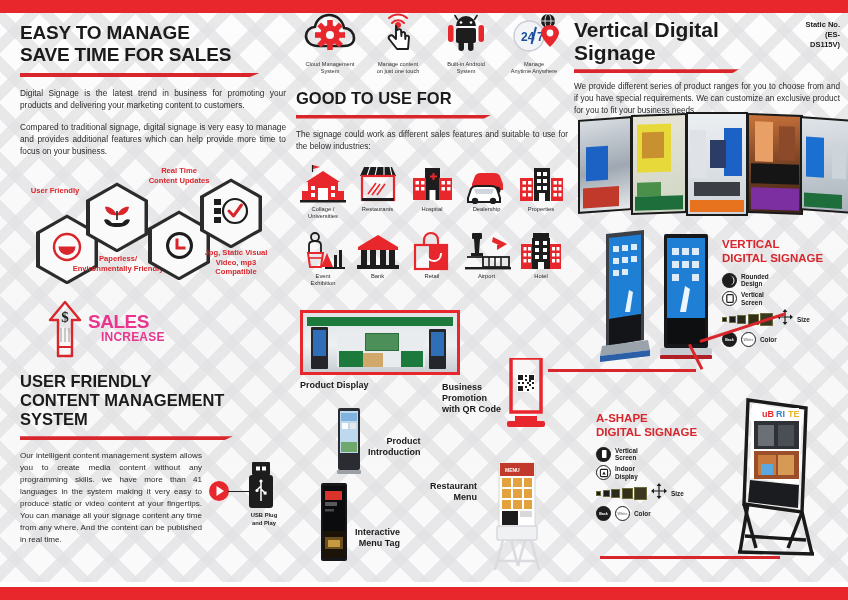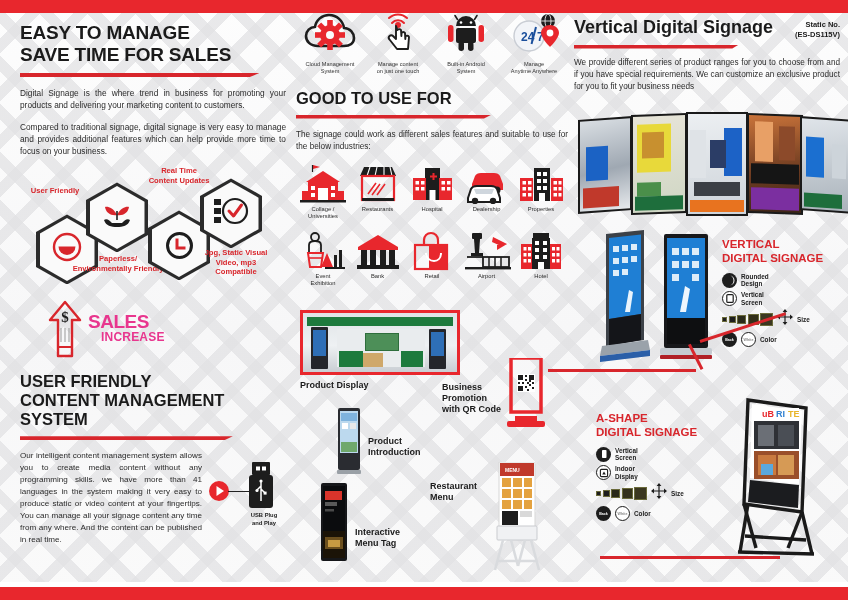--- a/index.html
+++ b/index.html
@@ -86,21 +86,21 @@
   .topicon .lab { font-size:5.6px; color:#333; line-height:1.3; margin-top:3px; }
 
   .indrow { display:flex; justify-content:space-between; margin-top:7px; padding:0 2px; }
   .ind { width:50px; text-align:center; }
   .ind .lab { font-size:5.8px; color:#2b2b2b; line-height:1.25; margin-top:2px; }
   .ind .gbox { height:42px; display:flex; align-items:flex-end; justify-content:center; }
 
   .photo {
     border:3px solid #e8272d; overflow:hidden; position:relative;
   }
-  .cap { font-size:9px; font-weight:bold; color:#1b1b1b; line-height:1.2; }
+  .cap { font-size:9px; font-weight:bold; color:#1b1b1b; line-height:1.2;text-align:right; }
 
   
   .modelno { font-size:7.5px;font-weight:bold;color:#1b1b1b;text-align:right;line-height:1.3; }
   .spec-title { font-size:11.5px;font-weight:bold;color:#d8262c;line-height:1.2; }
   .specrow { display:flex; align-items:center; gap:4px; margin-top:3px; }
   .spec-lab { font-size:6.4px; font-weight:bold; color:#222; line-height:1.2; }
   .badge { width:15px;height:15px;border-radius:50%;background:#1d1d1d; display:flex;align-items:center;justify-content:center;}
   .badge.outline { background:#fff; border:1.4px solid #1d1d1d; }
   .sizechips { display:flex; align-items:center; gap:1.5px; }
   .chip { background:#1d1d1d; border:0.8px solid #6a6a3a; }
@@ -115,21 +115,21 @@
   <div class="bar-top"></div>
   <div class="bar-bottom-inner"></div>
   <div class="bar-bottom"></div>
 
   <div class="col colL">
     <h1 class="head">
       <span>EASY TO MANAGE</span><br>
       <span>SAVE TIME FOR SALES</span>
     </h1>
     <div class="redrule short"></div>
-    <p class="body">Digital Signage is the where trend in business for promoting your products and delivering your marketing content to customers.</p>
+    <p class="body">Digital Signage is the latest trend in business for promoting your products and delivering your marketing content to customers.</p>
     <p class="body">Compared to traditional signage, digital signage is very easy to manage and provides additional features which can help provide more time to focus on your business.</p>
 
     <div class="hexrow">
       <div class="hexlabel" style="left:6px;top:20px;width:58px;">User
 Friendly</div>
       <div class="hex" style="left:16px;top:48px;">
         <div class="shape"></div>
         <div class="ic">
           <svg width="30" height="30" viewBox="0 0 30 30">
             <circle cx="15" cy="15" r="13" fill="none" stroke="#d8262c" stroke-width="2.4"></circle>
@@ -623,21 +623,21 @@
           <path d="M40 78 L33 104"></path>
         <path d="M13 99 L51 99"></path>
       </g>
     </svg>
   </div>
   <div class="cap" style="position:absolute;left:430px;top:481px;white-space:pre-line;">Restaurant
 Menu</div>
 
   <div class="col colR">
     <div style="display:flex;align-items:flex-start;justify-content:space-between;">
-      <h2 style="font-size:18px;font-weight:bold;color:#1b1b1b;line-height:1.1;">Vertical Digital Signage</h2>
+      <h2 style="font-size:21px;font-weight:bold;color:#1b1b1b;line-height:1.1;">Vertical Digital Signage</h2>
       <div style="padding-top:2px;">
         <div class="modelno">Static No.</div>
         <div class="modelno">(ES-DS115V)</div>
       </div>
     </div>
     <div class="redrule" style="width:62%;margin:5px 0 8px 0;"></div>
     <p class="body" style="font-size:8.2px;">We provide different series of product ranges for you to choose from and if you have special requirements. We can customize an exclusive product for you to fit your business needs</p>
   </div>
 
   <div style="position:absolute;left:578px;top:112px;width:262px;height:104px;">

